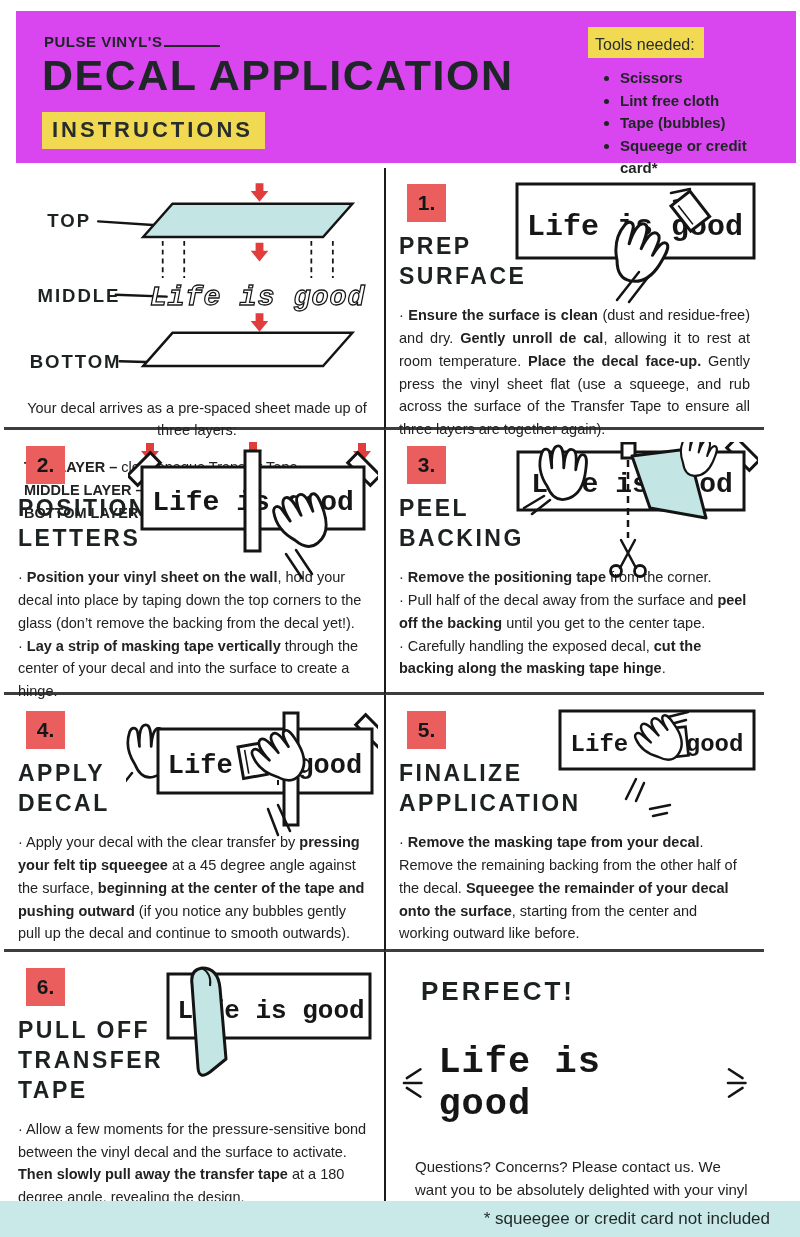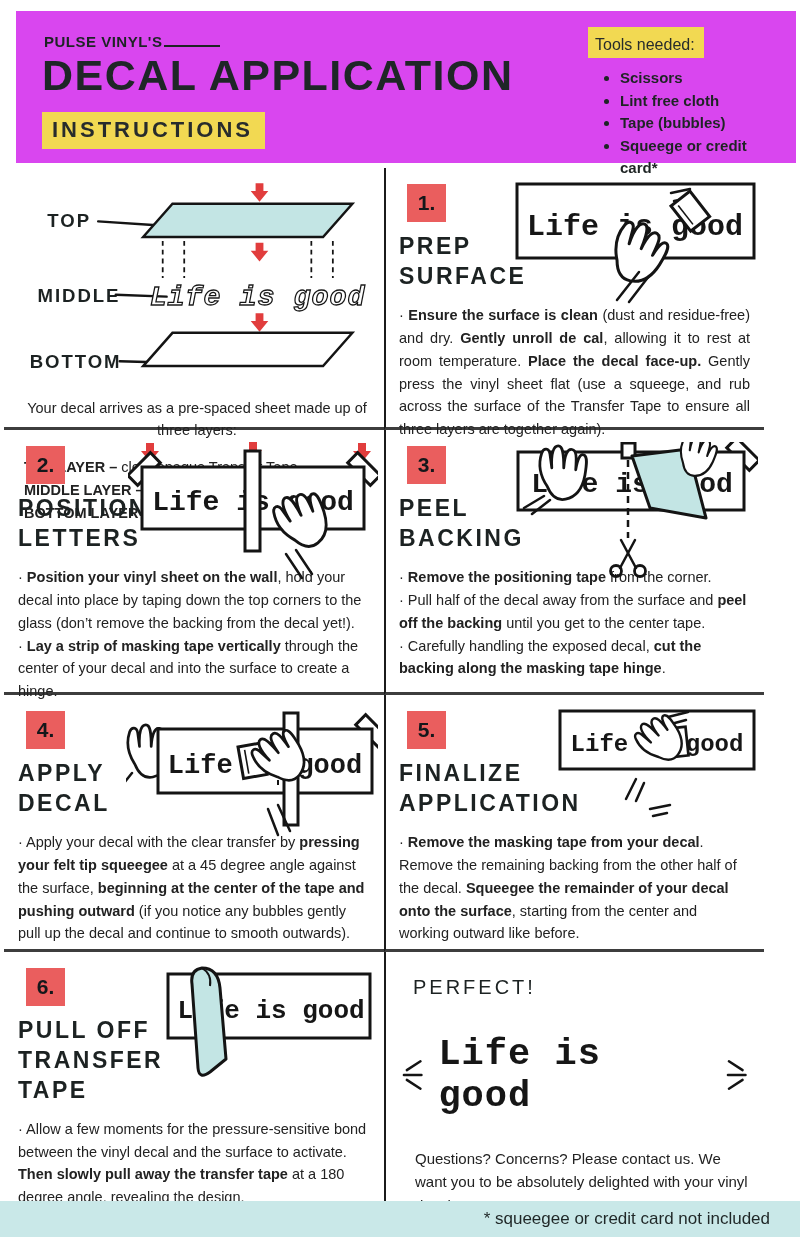--- a/index.html
+++ b/index.html
@@ -33,21 +33,21 @@
   .just p{text-align:justify;}
 
   .lead{font-size:14.5px;line-height:1.5;margin:14px 0 4px 6px;max-width:350px;text-align:center;}
   .layers{margin:14px 0 0 6px;font-size:14.5px;line-height:1.6;}
 
   .decal{font-family:"Liberation Mono",monospace;font-weight:bold;fill:#161616;}
   .decal-outline{font-family:"Liberation Mono",monospace;font-weight:bold;font-style:italic;
                  fill:#ffffff;stroke:#161616;stroke-width:1.3px;}
 
   
-  .perfect-title{font-size:20px;font-weight:400;letter-spacing:3px;color:#1c2222;margin:10px 0 0 14px;}
+  .perfect-title{font-size:26px;font-weight:700;letter-spacing:3px;color:#1c2222;margin:10px 0 0 22px;}
   .perfect-decal{display:flex;align-items:center;justify-content:center;gap:14px;margin-top:34px;}
   .perfect-decal .txt{font-family:"Liberation Mono",monospace;font-weight:bold;font-size:37px;color:#161616;letter-spacing:1px;}
   .perfect-body{font-size:15px;line-height:1.55;margin:30px 0 0 16px;max-width:345px;color:#222;}
   .perfect-body p{margin:0 0 18px 0;}
 
   
   .footer{position:absolute;left:0;top:1201px;width:800px;height:36px;background:#c9e8e8;
           display:flex;align-items:center;justify-content:flex-end;box-sizing:border-box;padding-right:30px;
           font-size:17px;color:#1f2727;}
 

